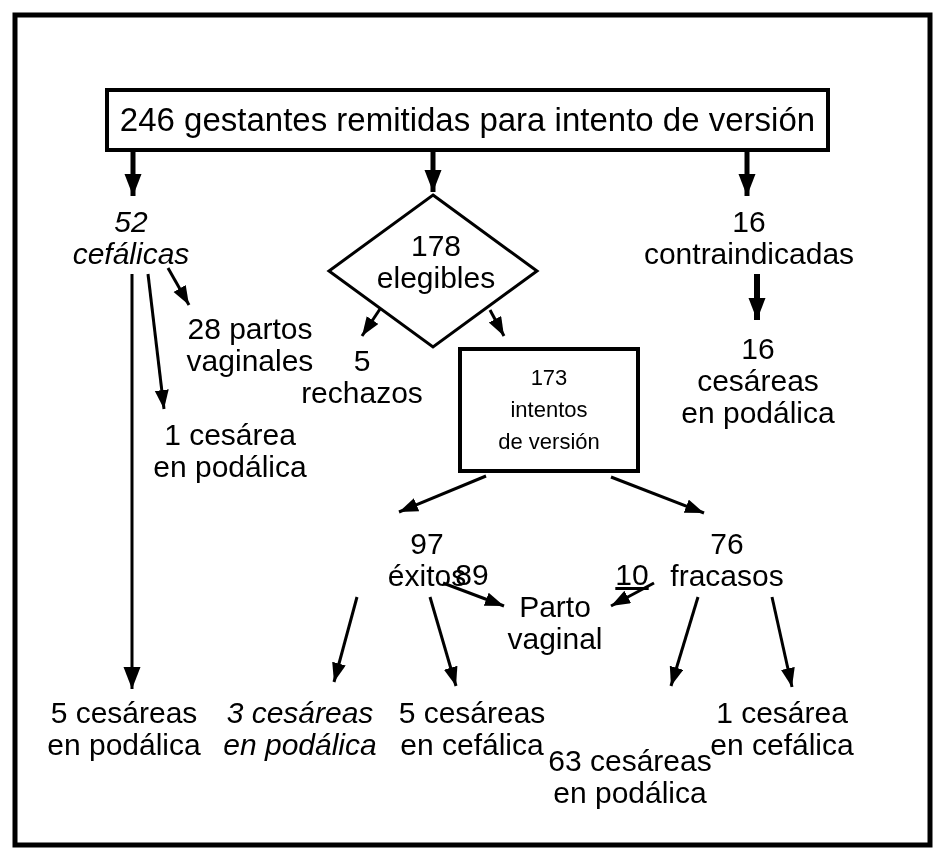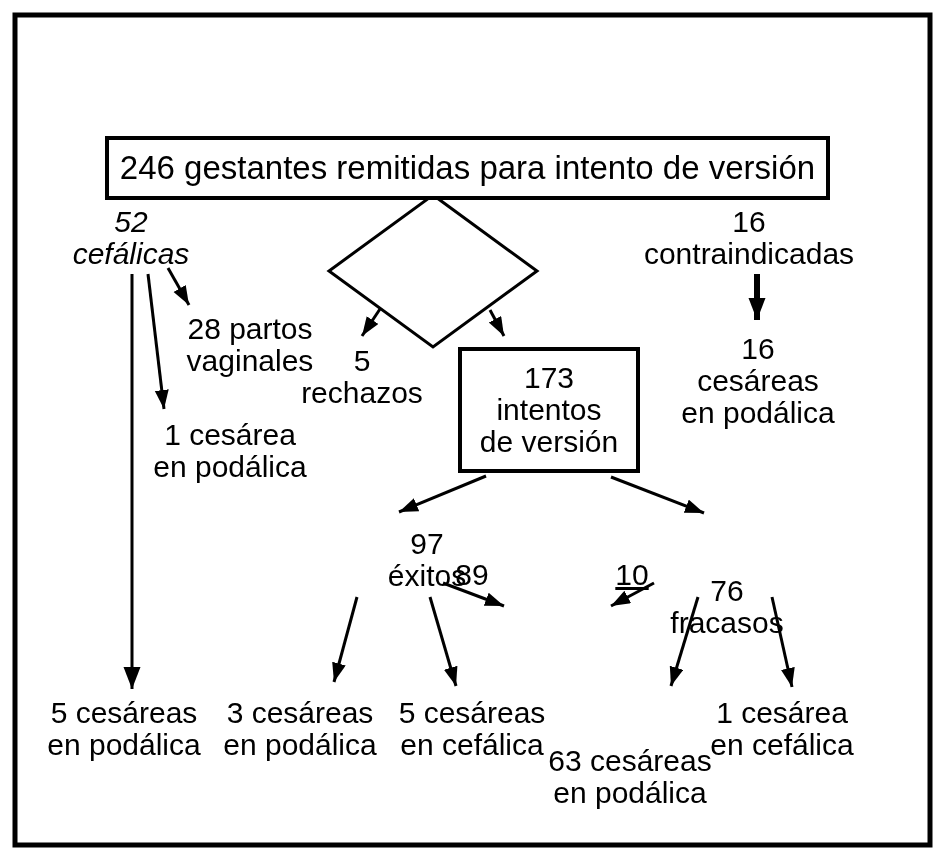--- a/index.html
+++ b/index.html
@@ -34,21 +34,21 @@
   .box {
     position: absolute;
     box-sizing: border-box;
     border: 4px solid #000000;
     background: #ffffff;
     display: flex;
     align-items: center;
     justify-content: center;
     text-align: center;
     white-space: pre-line;
-    font-size: 30px;
+    font-size: 22px;
     line-height: 32px;
   }
   .box.title {
     font-size: 33px;
     line-height: 36px;
   }
   .edge-label {
     position: absolute;
     transform: translateX(-50%);
     font-size: 30px;
@@ -92,22 +92,24 @@
 
     <line x1="443" y1="583" x2="504" y2="606" stroke="#000000" stroke-width="3" marker-end="url(#ahS)"></line>
     <line x1="654" y1="583" x2="611" y2="606" stroke="#000000" stroke-width="3" marker-end="url(#ahS)"></line>
 
     <line x1="357" y1="597" x2="334" y2="682" stroke="#000000" stroke-width="3" marker-end="url(#ahS)"></line>
     <line x1="430" y1="597" x2="456" y2="686" stroke="#000000" stroke-width="3" marker-end="url(#ahS)"></line>
     <line x1="698" y1="597" x2="671" y2="686" stroke="#000000" stroke-width="3" marker-end="url(#ahS)"></line>
     <line x1="772" y1="597" x2="792" y2="687" stroke="#000000" stroke-width="3" marker-end="url(#ahS)"></line>
   </svg>
 
-  <div class="box title" style="left:105px; top:88px; width:725px; height:64px;margin-top:48px;">246 gestantes remitidas para intento de versión</div>
+  <div class="box title" style="left:105px; top:88px; width:725px; height:64px;">246 gestantes remitidas para intento de versión</div>
 
+  <div class="label" style="left:436px; top:230px;">178
+elegibles</div>
 
   <div class="box" style="left:458px; top:347px; width:182px; height:126px;">173
 intentos
 de versión</div>
 
   <div class="label" style="left:131px; top:206px;font-style:italic;">52
 cefálicas</div>
   <div class="label" style="left:749px; top:206px;">16
 contraindicadas</div>
   <div class="label" style="left:250px; top:313px;">28 partos
@@ -115,28 +117,30 @@
   <div class="label" style="left:362px; top:345px;">5
 rechazos</div>
   <div class="label" style="left:230px; top:419px;">1 cesárea
 en podálica</div>
   <div class="label" style="left:758px; top:333px;">16
 cesáreas
 en podálica</div>
 
   <div class="label" style="left:387px; top:528px;margin-left:40px;">97
 éxitos</div>
-  <div class="label" style="left:727px; top:528px;margin-top:47px;">76
+  <div class="label" style="left:727px; top:528px;">76
 fracasos</div>
   <div class="edge-label" style="left:472px; top:559px;">89</div>
   <div class="edge-label" style="left:632px; top:559px;text-decoration:underline;">10</div>
+  <div class="label" style="left:555px; top:591px;">Parto
+vaginal</div>
 
   <div class="label" style="left:124px; top:697px;">5 cesáreas
 en podálica</div>
-  <div class="label" style="left:300px; top:697px;">3 cesáreas
+  <div class="label" style="left:300px; top:697px;font-style:italic;">3 cesáreas
 en podálica</div>
   <div class="label" style="left:472px; top:697px;">5 cesáreas
 en cefálica</div>
   <div class="label" style="left:630px; top:697px;margin-top:48px;">63 cesáreas
 en podálica</div>
   <div class="label" style="left:782px; top:697px;">1 cesárea
 en cefálica</div>
 
 </div>
 

